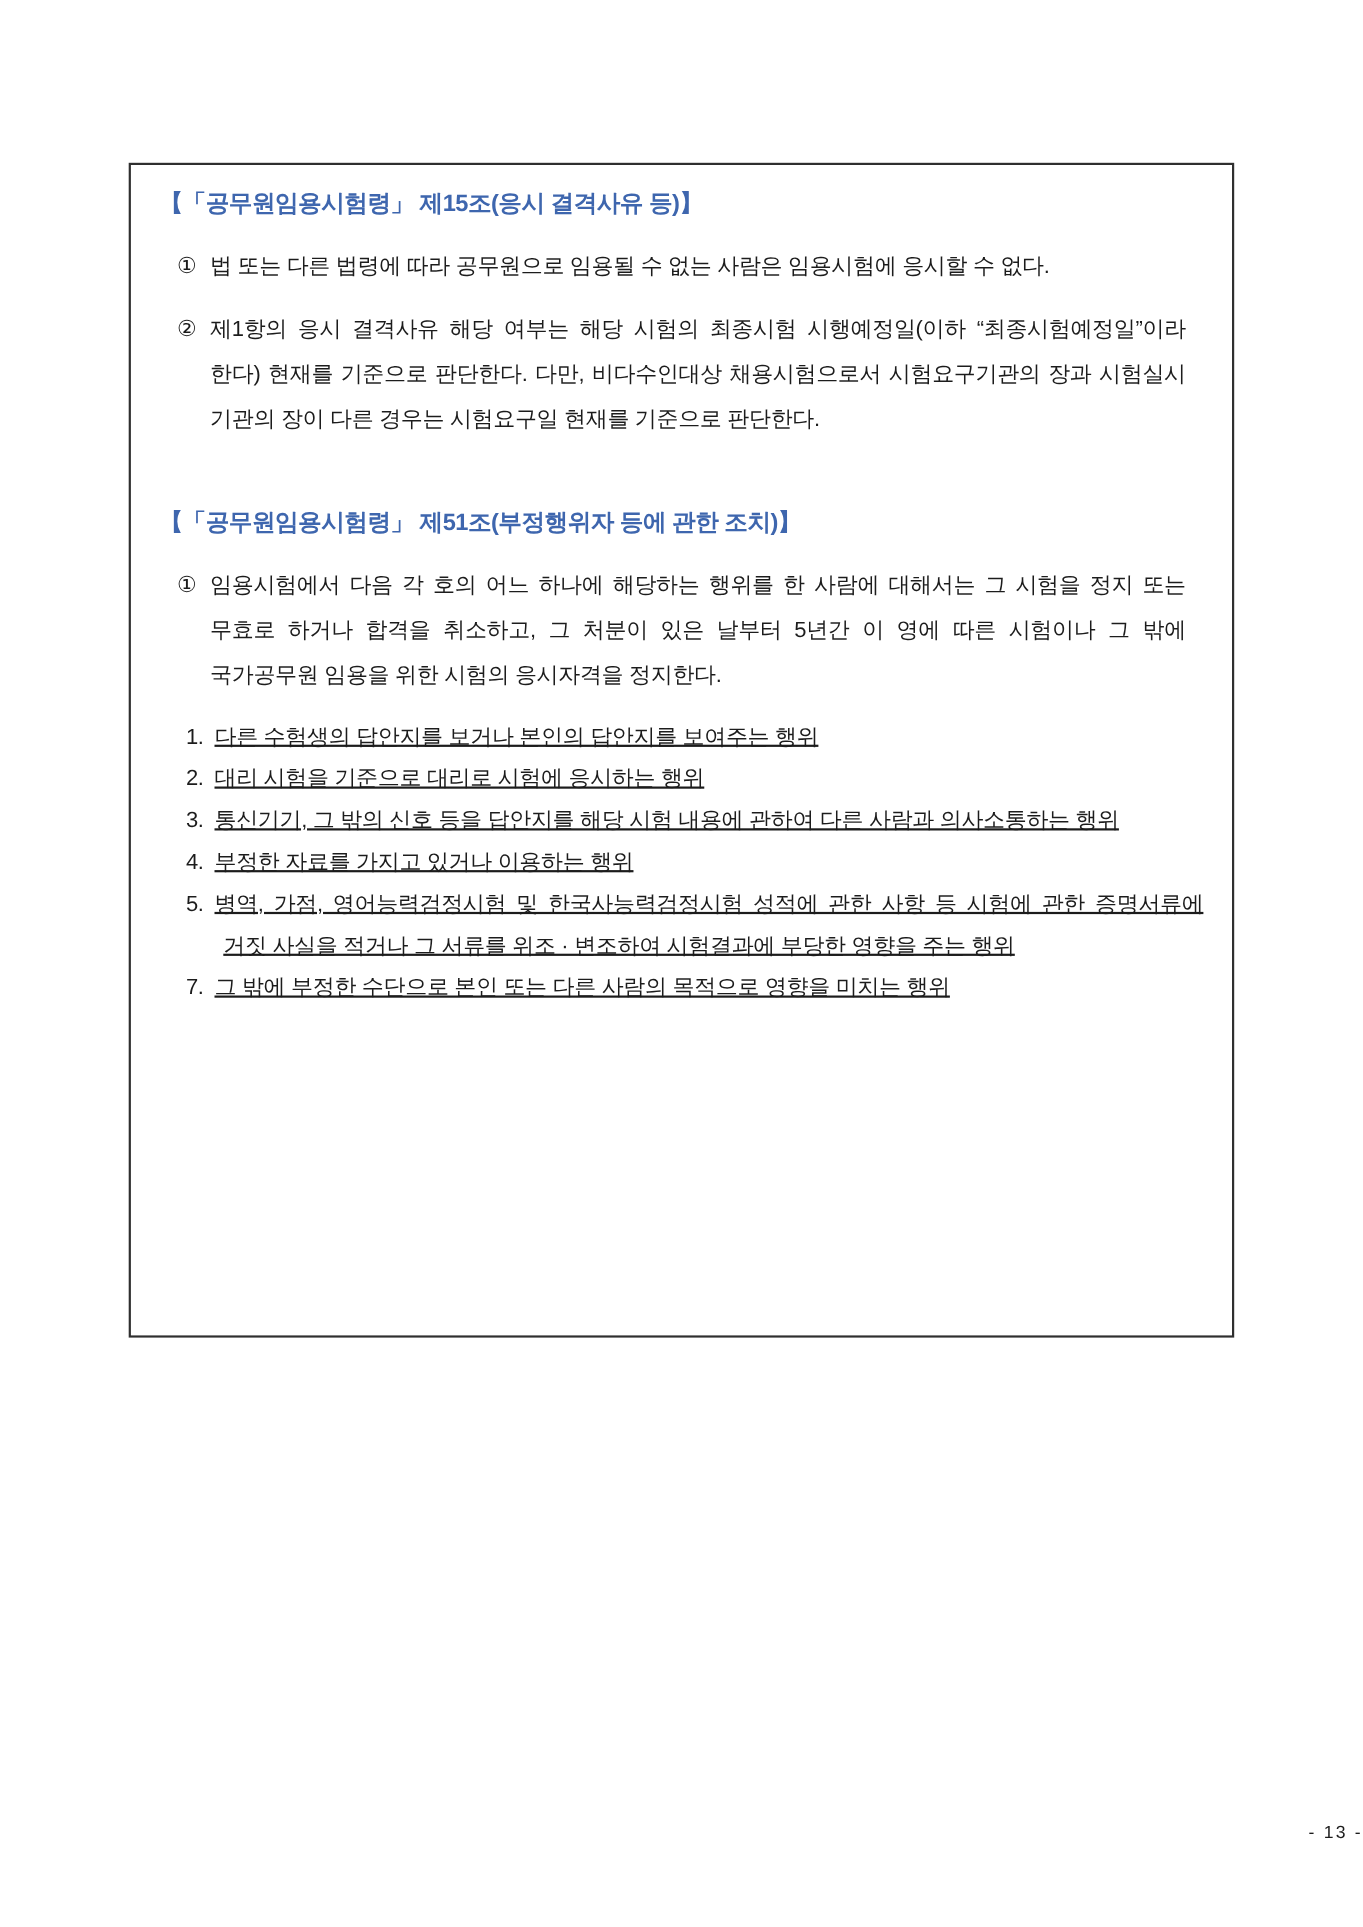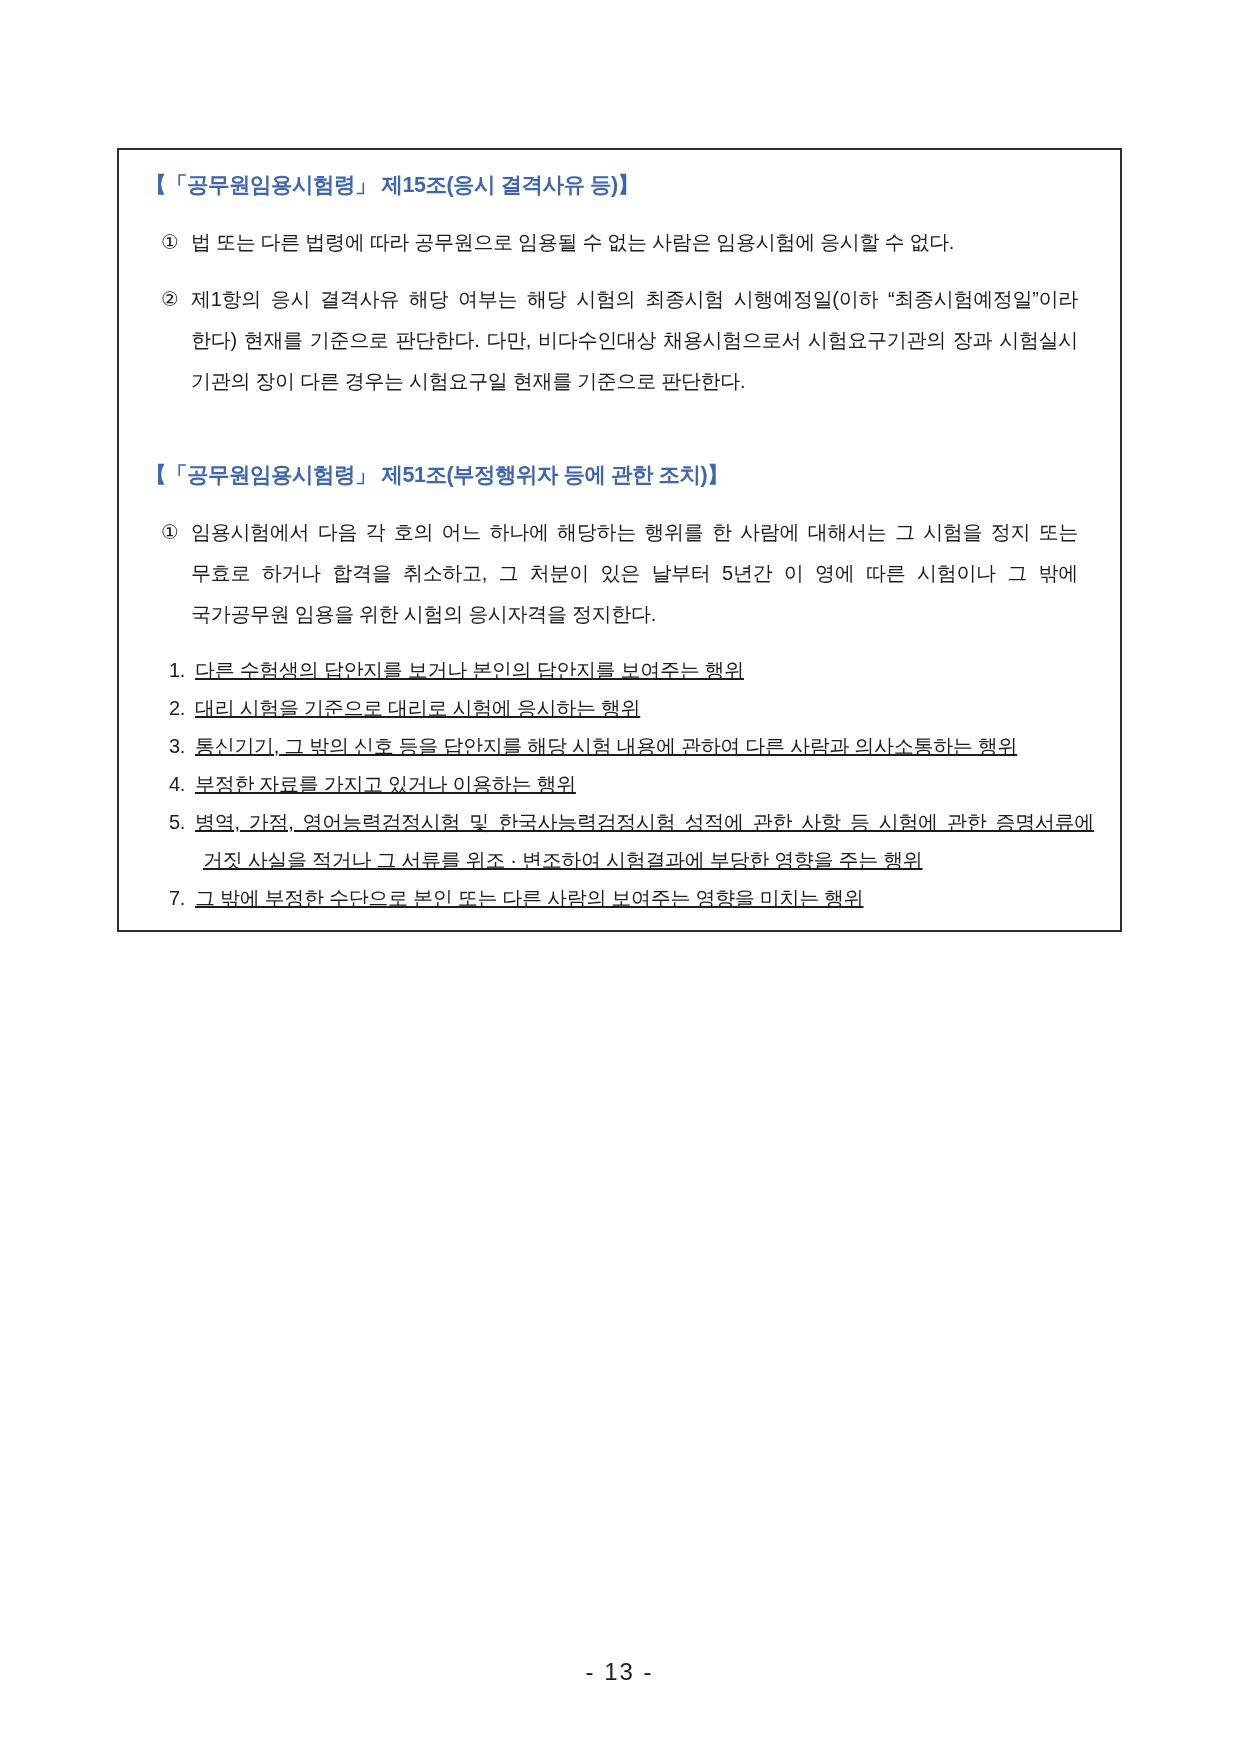--- a/index.html
+++ b/index.html
@@ -17,21 +17,21 @@
   .page {
     position: absolute;
     inset: 0;
     background: #ffffff;
   }
   .law-box {
     position: absolute;
     left: 117px;
     top: 148px;
     width: 1005px;
-    height: 784px;
+    height: 1068px;
     box-sizing: border-box;
     border: 2px solid #2f2f2f;
     padding: 14px 26px 0 26px;
     background: #ffffff;
     overflow: hidden;
   }
   .heading {
     margin: 0;
     font-size: 21.5px;
     font-weight: bold;
@@ -75,22 +75,22 @@
   .num-item .num {
     display: inline-block;
     width: 26px;
     text-indent: 0;
   }
   .footer {
     position: absolute;
     left: 0;
     right: 0;
     top: 1658px;
-    text-align: center;
-    font-size: 24px;
+    text-align: right;
+    font-size: 16px;
     color: #1c1c1c;
     letter-spacing: 2px;
   }
 </style>
 </head>
 <body>
 
 <div class="page">
 
   <div class="law-box">
@@ -113,21 +113,21 @@
 
         <p class="num-item"><span class="num">2.</span><span>대리 시험을 기준으로 대리로 시험에 응시하는 행위</span></p>
 
         <p class="num-item"><span class="num">3.</span><span>통신기기, 그 밖의 신호 등을 답안지를 해당 시험 내용에 관하여 다른 사람과 의사소통하는 행위</span></p>
 
         <p class="num-item"><span class="num">4.</span><span>부정한 자료를 가지고 있거나 이용하는 행위</span></p>
 
         <p class="num-item"><span class="num">5.</span><span>병역, 가점, 영어능력검정시험 및 한국사능력검정시험 성적에 관한 사항 등 시험에 관한 증명서류에 거짓 사실을 적거나 그 서류를 위조 · 변조하여 시험결과에 부당한 영향을 주는 행위</span></p>
 
 
-        <p class="num-item"><span class="num">7.</span><span>그 밖에 부정한 수단으로 본인 또는 다른 사람의 보여주는 영향을 미치는 행위</span></p>
+        <p class="num-item"><span class="num">7.</span><span>그 밖에 부정한 수단으로 본인 또는 다른 사람의 목적으로 영향을 미치는 행위</span></p>
       </div>
     </section>
 
   </div>
 
   <div class="footer">- 13 -</div>
 
 </div>
 
 </body></html>

